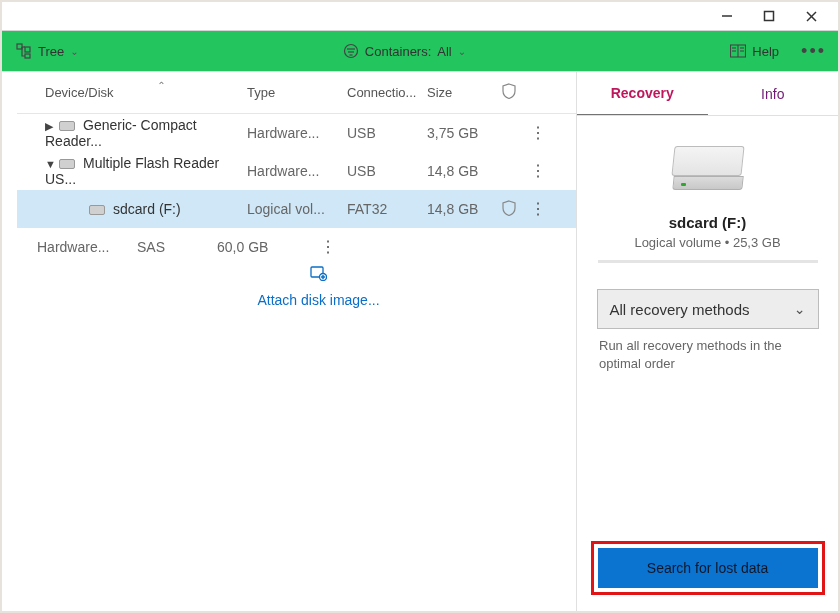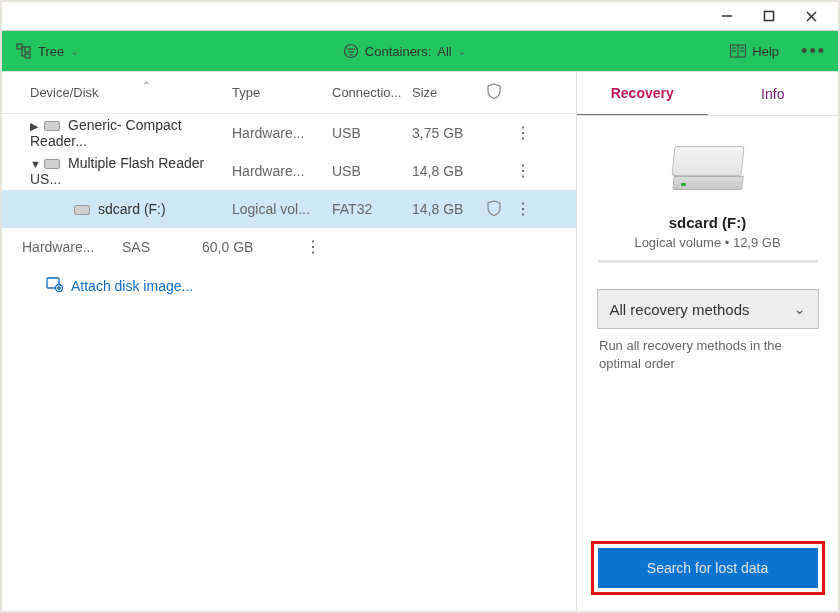--- a/index.html
+++ b/index.html
@@ -63,20 +63,21 @@
   gap: 6px;
   padding: 4px 8px;
   color: #333;
 }
 .icon { display: inline-flex; align-items: center; justify-content: center; }
 .chev { font-size: 10px; color: #555; }
 .dots { font-size: 18px; letter-spacing: 2px; color: #444; padding: 0 6px;}
 .content {
   flex: 1;
   display: flex;
+  padding-left: 15px;
 }
 .left-pane {
   flex: 1;
   display: flex;
   flex-direction: column;
 }
 .thead {
   display: flex;
   align-items: center;
   height: 42px;
@@ -127,20 +128,21 @@
 }
 .indent { padding-left: 30px; }
 .attach-row {
   display: flex;
   align-items: center;
   height: 40px;
   padding-left: 44px;
   color: #0b6ec7;
   gap: 8px;
   font-size: 14px;
+  flex-direction: column;
 }
 .attach-icon { color: #0b6ec7; }
 .vdots { color: #555; font-size: 16px; line-height: 1; }
 .shield-icon { color: #888; }
 
 .right-pane {
   width: 262px;
   border-left: 1px solid #e0e0e0;
   display: flex;
   flex-direction: column;
@@ -243,21 +245,21 @@
   margin-top: auto;
   align-self: center;
   border: 3px solid #e01414;
   padding: 4px;
   margin-bottom: 6px;
 }
 .search-btn {
   width: 220px;
   height: 40px;
   background: #0b74d1;
-  color: #e5e5e5;
+  color: #0f172a;
   display: flex;
   align-items: center;
   justify-content: center;
   font-size: 14px;
 }
 </style>
 </head>
 <body>
 
 <div class="window">
@@ -412,21 +414,21 @@
       </div>
       <div class="detail-body">
         <div class="disk-img">
           <div class="disk-3d">
             <div class="disk-top"></div>
             <div class="disk-side"></div>
             <div class="led"></div>
           </div>
         </div>
         <div class="disk-title">sdcard (F:)</div>
-        <div class="disk-sub">Logical volume • 12,9 GB</div>
+        <div class="disk-sub">Logical volume • 25,3 GB</div>
         <div class="progress-line"></div>
         <div class="method-select">
           <span>All recovery methods</span>
           <span class="chev" style="font-size:14px;">⌄</span>
         </div>
         <div class="help-text">Run all recovery methods in the optimal order</div>
         <div class="search-btn-wrap">
           <div class="search-btn">Search for lost data</div>
         </div>
       </div>

